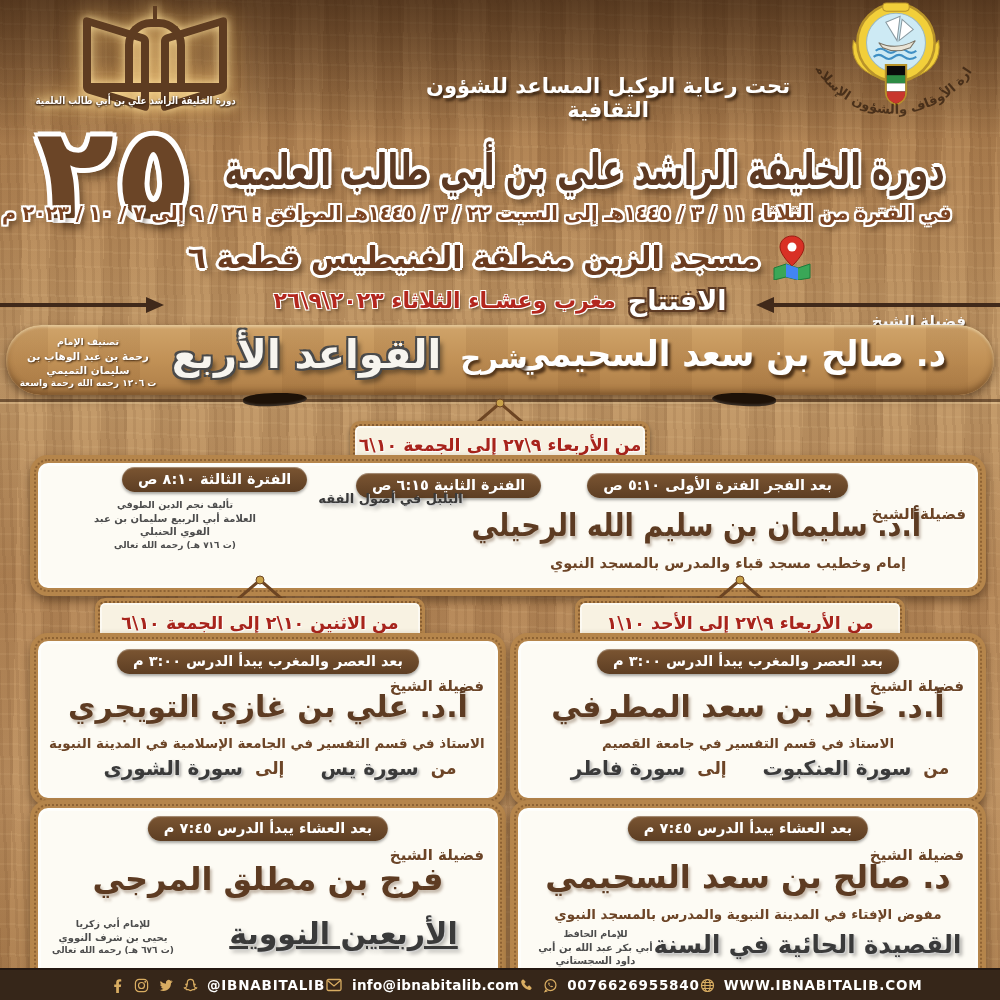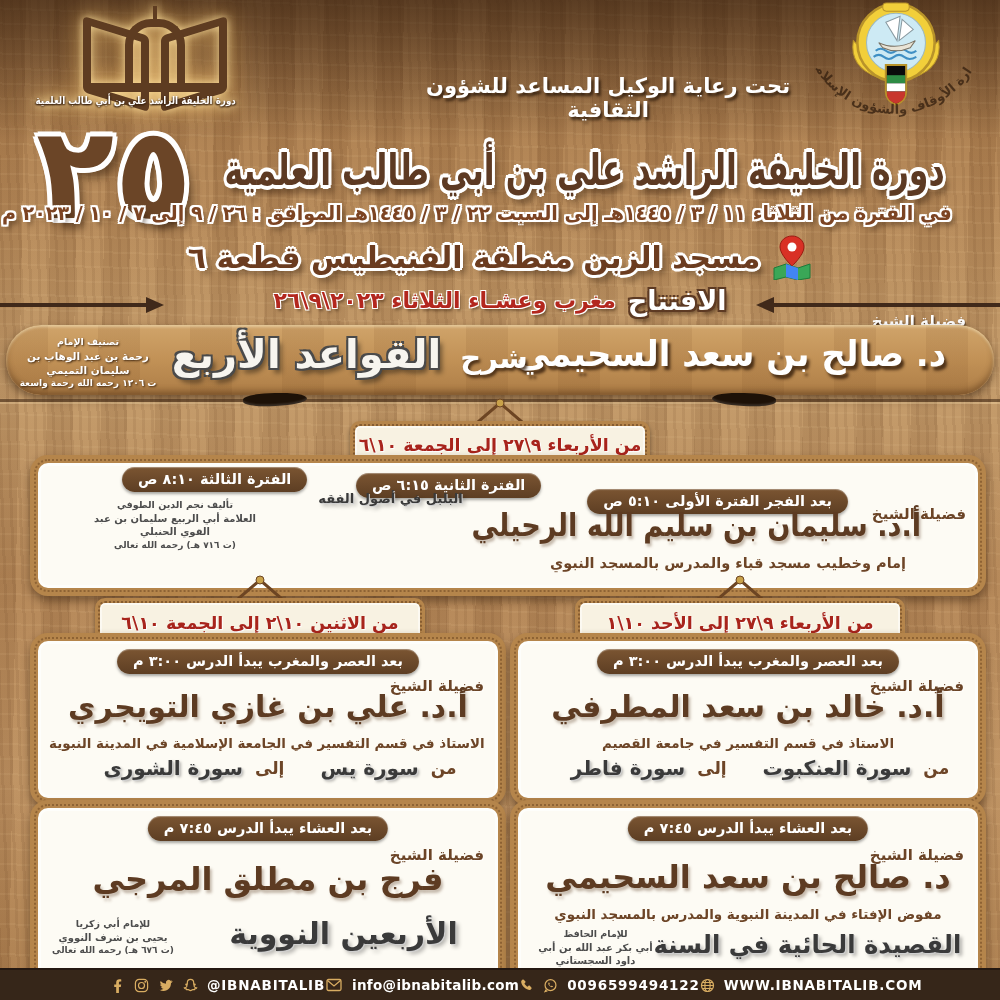--- a/index.html
+++ b/index.html
@@ -218,21 +218,21 @@
         <circle cx="28" cy="5" r="4" fill="#c9a24a" stroke="#6d4523"></circle>
       </svg>
     <div class="leg ll"></div>
       <div class="leg lr"></div>
     <div class="board fitwrap">
         <span class="fit" style="transform: none;">من الأربعاء ٩\٢٧ إلى الجمعة ١٠\٦</span>
       </div>
   </div>
 
   <div class="card card1">
-    <div class="pill" style="right:130px; top:26px;">بعد الفجر الفترة الأولى ٥:١٠ ص</div>
+    <div class="pill" style="right:130px; top:10px;">بعد الفجر الفترة الأولى ٥:١٠ ص</div>
     <div class="pill" style="left:318px; top:10px;">الفترة الثانية ٦:١٥ ص</div>
     <div class="pill" style="left:84px; top:4px;">الفترة الثالثة ٨:١٠ ص</div>
     <div class="flabel" style="right:12px; top:42px;">فضيلة الشيخ</div>
     <div class="sname fitwrap" style="right:25px; top:44px; width:450px;"><span class="fit" style="font-size: 31px; transform: scaleX(0.877);">أ.د. سليمان بن سليم الله الرحيلي</span></div>
     <div class="srole fitwrap" style="right:35px; top:90px; width:430px;"><span class="fit" style="font-size: 14.5px; transform: none;">إمام وخطيب مسجد قباء والمدرس بالمسجد النبوي</span></div>
     <div class="bookcal fitwrap" style="left:225px; top:26px; width:255px;">
       <span class="bksub fitwrap"><span class="fit" style="transform: none;">البلبل في أصول الفقه</span></span>
     </div>
     <div class="bauthor" style="left:46px; top:36px; width:182px;">
       <div class="a1">تأليف نجم الدين الطوفي</div>
@@ -286,21 +286,21 @@
       <span class="surah">سورة العنكبوت</span>
       <span class="conj">إلى</span>
       <span class="surah">سورة فاطر</span>
     </div>
   </div>
 
   <div class="card cardB-l">
     <div class="pill center">بعد العشاء يبدأ الدرس ٧:٤٥ م</div>
     <div class="flabel" style="right:14px; top:38px;">فضيلة الشيخ</div>
     <div class="sname fitwrap" style="left:20px; right:20px; top:52px;"><span class="fit" style="font-size: 32px; transform: none;">فرج بن مطلق المرجي</span></div>
-    <div class="bookcal fitwrap" style="left:165px; right:14px; top:108px;"><span class="fit" style="font-size: 30px; transform: none;">الأربعين النووية</span></div>
+    <div class="bookcal fitwrap" style="left:165px; right:14px; top:108px;"><span class="fit" style="font-size: 30px; transform: none; text-decoration: underline;">الأربعين النووية</span></div>
     <div class="bauthor" style="left:0; top:110px; width:150px;">
       <div class="a1">للإمام أبي زكريا</div>
       <div class="a2">يحيى بن شرف النووي</div>
       <div class="a3">(ت ٦٧٦ هـ) رحمه الله تعالى</div>
     </div>
   </div>
   <div class="card cardB-r">
     <div class="pill center">بعد العشاء يبدأ الدرس ٧:٤٥ م</div>
     <div class="flabel" style="right:14px; top:38px;">فضيلة الشيخ</div>
     <div class="sname fitwrap" style="left:20px; right:20px; top:50px;"><span class="fit" style="font-size: 32px; transform: none;">د. صالح بن سعد السحيمي</span></div>
@@ -340,21 +340,21 @@
     </div>
     <div class="fgroup">
       <svg width="15" height="15" viewBox="0 0 16 16">
           <path class="icon-gold-fill" d="M3.6 1.8c.4-.4 1-.4 1.4 0l1.7 1.7c.4.4.4 1 0 1.4l-.9.9c.5 1.2 2.2 2.9 3.4 3.4l.9-.9c.4-.4 1-.4 1.4 0l1.7 1.7c.4.4.4 1 0 1.4l-1 1c-.7.7-4 .2-6.8-2.6S1.9 3.5 2.6 2.8z"></path>
         </svg>
       <svg width="15" height="15" viewBox="0 0 16 16">
           <circle class="icon-gold" cx="8" cy="7.6" r="5.8"></circle>
           <path class="icon-gold" d="M3.4 12.2 2.2 14.4l2.5-.7"></path>
           <path class="icon-gold-fill" d="M5.8 5.2c.2-.5.5-.5.8-.3l.6 1c.1.2 0 .5-.2.7l-.3.3c.3.7 1.1 1.5 1.8 1.8l.3-.3c.2-.2.5-.3.7-.2l1 .6c.2.3.2.6-.3.8-.6.3-1.5.2-2.6-.6-1-.7-1.9-1.9-2-2.8 0-.4.1-.8.2-1z"></path>
         </svg>
-      <span>0096599494122</span>
+      <span>0076626955840</span>
     </div>
     <div class="fgroup">
       <svg width="15" height="15" viewBox="0 0 16 16">
           <circle class="icon-gold" cx="8" cy="8" r="6.4"></circle>
           <ellipse class="icon-gold" cx="8" cy="8" rx="2.8" ry="6.4"></ellipse>
           <path class="icon-gold" d="M1.6 8h12.8M2.5 4.8h11M2.5 11.2h11"></path>
         </svg>
       <span>WWW.IBNABITALIB.COM</span>
     </div>
   </div>

